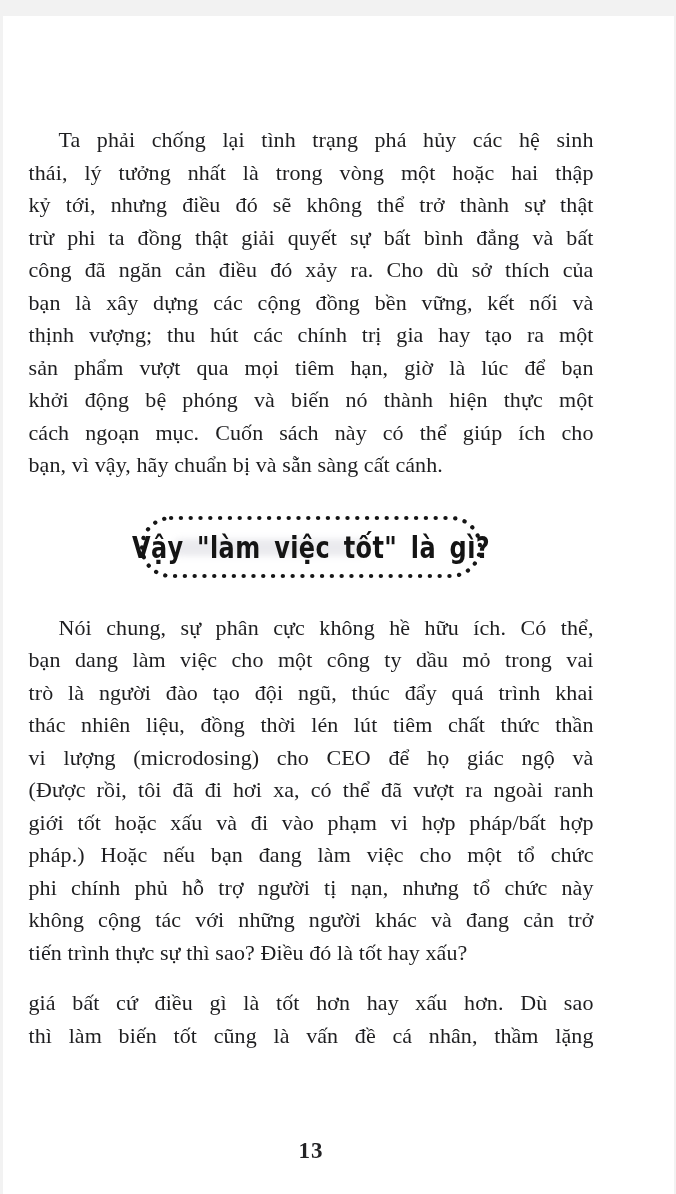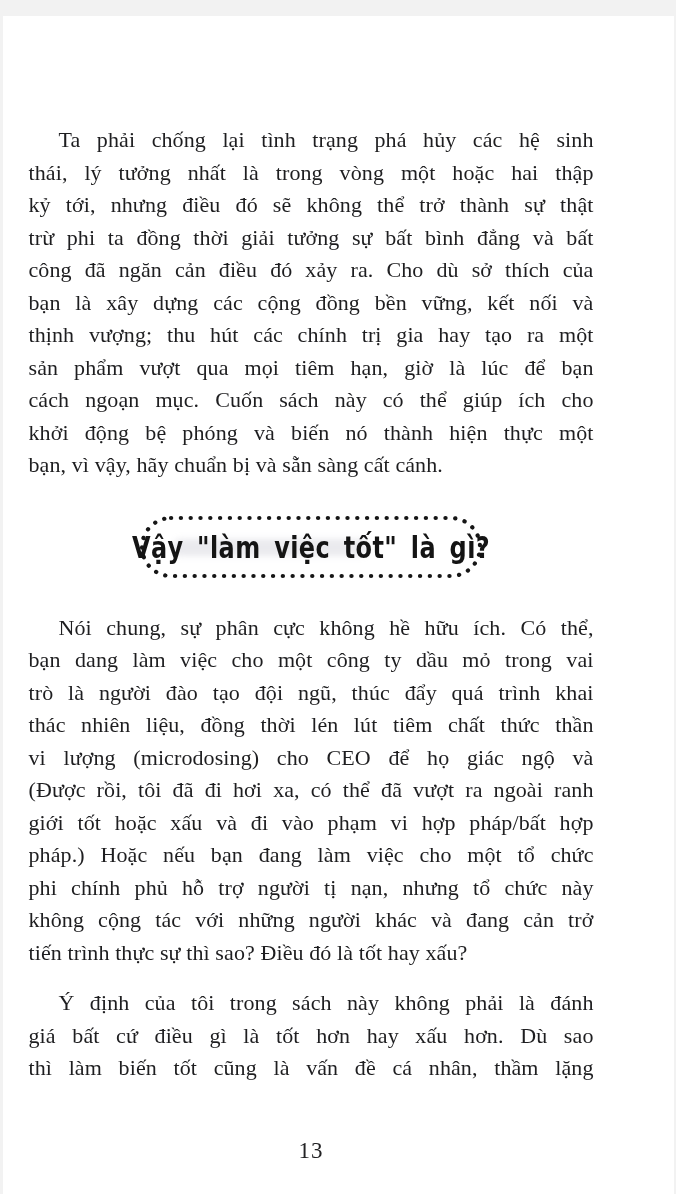--- a/index.html
+++ b/index.html
@@ -86,43 +86,43 @@
     transform-origin: 50% 50%;
     padding-top: 2px;
   }
   .page-number {
     position: absolute;
     top: 1122px;
     left: 26px;
     width: 565px;
     text-align: center;
     font-size: 23px;
-    font-weight: normal;
+    font-weight: bold;
     color: #232325;
     letter-spacing: 1px;
   }
 </style>
 </head>
 <body>
 
 <div class="page">
   <div class="content">
 
     <div>
         <div class="para para-1">
           <div class="line indent">Ta phải chống lại tình trạng phá hủy các hệ sinh</div>
           <div class="line">thái, lý tưởng nhất là trong vòng một hoặc hai thập</div>
           <div class="line">kỷ tới, nhưng điều đó sẽ không thể trở thành sự thật</div>
-          <div class="line">trừ phi ta đồng thời giải tưởng sự bất bình đẳng và bất</div>
+          <div class="line">trừ phi ta đồng thật giải quyết sự bất bình đẳng và bất</div>
           <div class="line">công đã ngăn cản điều đó xảy ra. Cho dù sở thích của</div>
           <div class="line">bạn là xây dựng các cộng đồng bền vững, kết nối và</div>
           <div class="line">thịnh vượng; thu hút các chính trị gia hay tạo ra một</div>
           <div class="line">sản phẩm vượt qua mọi tiêm hạn, giờ là lúc để bạn</div>
+          <div class="line">khởi động bệ phóng và biến nó thành hiện thực một</div>
           <div class="line">cách ngoạn mục. Cuốn sách này có thể giúp ích cho</div>
-          <div class="line">khởi động bệ phóng và biến nó thành hiện thực một</div>
           <div class="line last">bạn, vì vậy, hãy chuẩn bị và sẵn sàng cất cánh.</div>
         </div>
       </div>
 
     <div class="heading-box">
       <svg class="dotted-border" viewBox="0 0 344 64" xmlns="http://www.w3.org/2000/svg" aria-hidden="true">
         <rect x="3" y="3" width="338" height="58" rx="29" ry="29" fill="none" stroke="#161616" stroke-width="4.2" stroke-dasharray="0.2 9.6" stroke-linecap="round"></rect>
       </svg>
       <div class="ghost"></div>
       <h2 class="heading-text">Vậy "làm việc tốt" là gì?</h2>
@@ -136,21 +136,20 @@
           <div class="line">thác nhiên liệu, đồng thời lén lút tiêm chất thức thần</div>
           <div class="line">vi lượng (microdosing) cho CEO để họ giác ngộ và</div>
           <div class="line">(Được rồi, tôi đã đi hơi xa, có thể đã vượt ra ngoài ranh</div>
           <div class="line">giới tốt hoặc xấu và đi vào phạm vi hợp pháp/bất hợp</div>
           <div class="line">pháp.) Hoặc nếu bạn đang làm việc cho một tổ chức</div>
           <div class="line">phi chính phủ hỗ trợ người tị nạn, nhưng tổ chức này</div>
           <div class="line">không cộng tác với những người khác và đang cản trở</div>
           <div class="line last">tiến trình thực sự thì sao? Điều đó là tốt hay xấu?</div>
         </div>
         <div class="para para-3">
-          <div class="line indent">Ý định của tôi trong sách này không phải là đánh</div>
           <div class="line">giá bất cứ điều gì là tốt hơn hay xấu hơn. Dù sao</div>
           <div class="line">thì làm biến tốt cũng là vấn đề cá nhân, thầm lặng</div>
         </div>
       </div>
 
   </div>
 
   <div class="page-number">13</div>
 </div>
 

